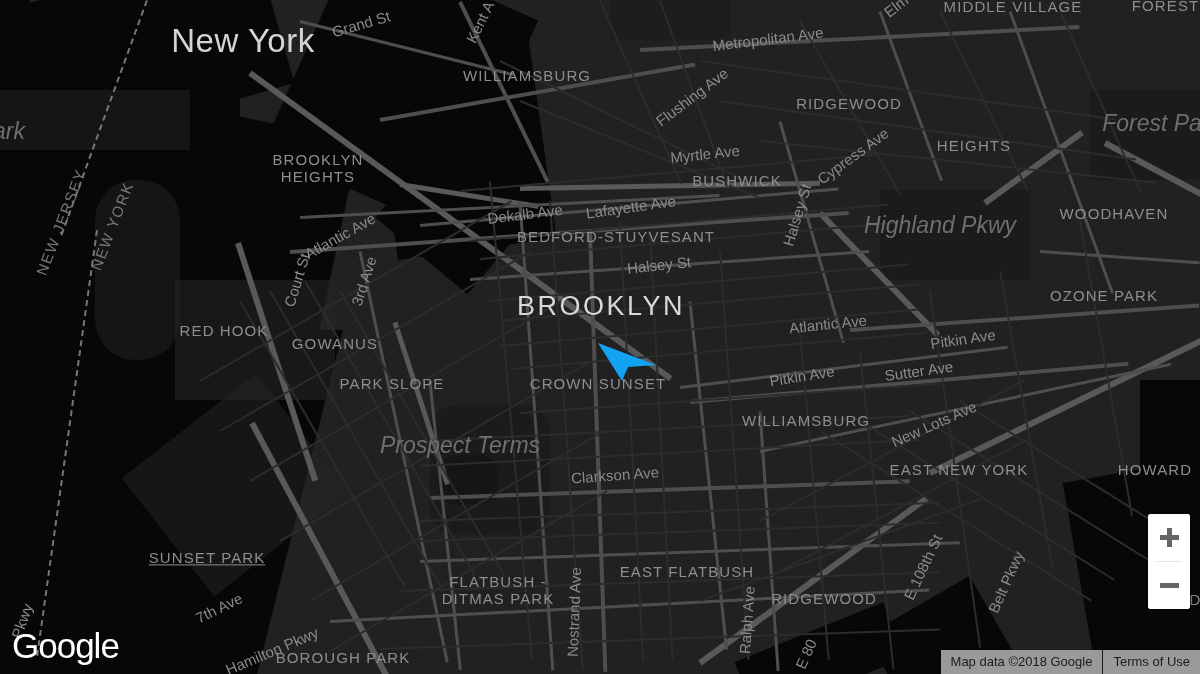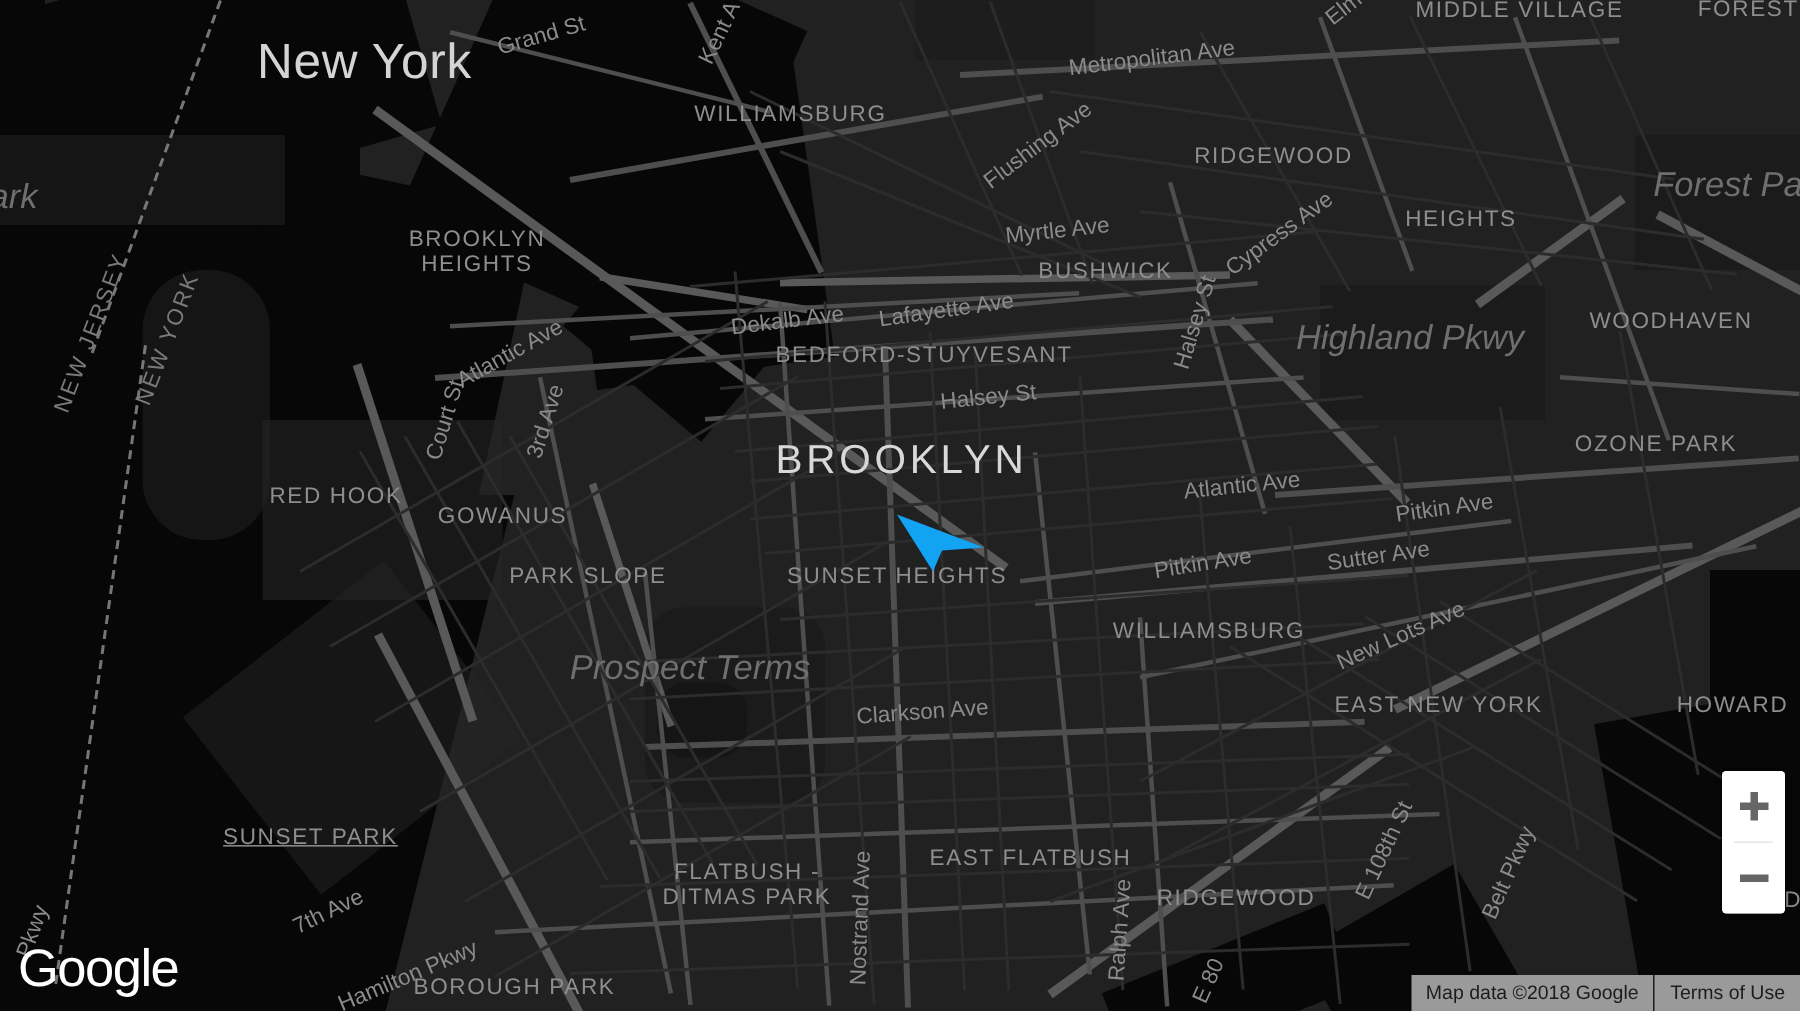--- a/index.html
+++ b/index.html
@@ -322,21 +322,21 @@
       <div class="lbl hood" style="left: 974px; top: 146px; transform: translate(-50%, -50%) rotate(0deg);">HEIGHTS</div>
       <div class="lbl hood" style="left: 737px; top: 181px; transform: translate(-50%, -50%) rotate(0deg);">BUSHWICK</div>
       <div class="lbl hood" style="left: 1114px; top: 214px; transform: translate(-50%, -50%) rotate(0deg);">WOODHAVEN</div>
       <div class="lbl hood" style="left: 318px; top: 168px; transform: translate(-50%, -50%) rotate(0deg);">BROOKLYN
 HEIGHTS</div>
       <div class="lbl hood" style="left: 616px; top: 237px; transform: translate(-50%, -50%) rotate(0deg);">BEDFORD-STUYVESANT</div>
       <div class="lbl hood" style="left: 1104px; top: 296px; transform: translate(-50%, -50%) rotate(0deg);">OZONE PARK</div>
       <div class="lbl hood" style="left: 224px; top: 315px; transform: translate(-50%, -50%) rotate(0deg); margin-top: 16px;">RED HOOK</div>
       <div class="lbl hood" style="left: 335px; top: 344px; transform: translate(-50%, -50%) rotate(0deg);">GOWANUS</div>
       <div class="lbl hood" style="left: 392px; top: 384px; transform: translate(-50%, -50%) rotate(0deg);">PARK SLOPE</div>
-      <div class="lbl hood" style="left: 598px; top: 384px; transform: translate(-50%, -50%) rotate(0deg);">SUNSET HEIGHTS</div>
+      <div class="lbl hood" style="left: 598px; top: 384px; transform: translate(-50%, -50%) rotate(0deg);">CROWN SUNSET</div>
       <div class="lbl hood" style="left: 806px; top: 421px; transform: translate(-50%, -50%) rotate(0deg);">WILLIAMSBURG</div>
       <div class="lbl hood" style="left: 959px; top: 470px; transform: translate(-50%, -50%) rotate(0deg);">EAST NEW YORK</div>
       <div class="lbl hood" style="left: 1155px; top: 470px; transform: translate(-50%, -50%) rotate(0deg);">HOWARD</div>
       <div class="lbl hood" style="left: 207px; top: 558px; transform: translate(-50%, -50%) rotate(0deg); text-decoration: underline;">SUNSET PARK</div>
       <div class="lbl hood" style="left: 687px; top: 572px; transform: translate(-50%, -50%) rotate(0deg);">EAST FLATBUSH</div>
       <div class="lbl hood" style="left: 824px; top: 599px; transform: translate(-50%, -50%) rotate(0deg);">RIDGEWOOD</div>
       <div class="lbl hood" style="left: 498px; top: 590px; transform: translate(-50%, -50%) rotate(0deg);">FLATBUSH -
 DITMAS PARK</div>
       <div class="lbl hood" style="left: 343px; top: 658px; transform: translate(-50%, -50%) rotate(0deg);">BOROUGH PARK</div>
       <div class="lbl street" style="left: 361px; top: 24px; transform: translate(-50%, -50%) rotate(-16deg);">Grand St</div>

